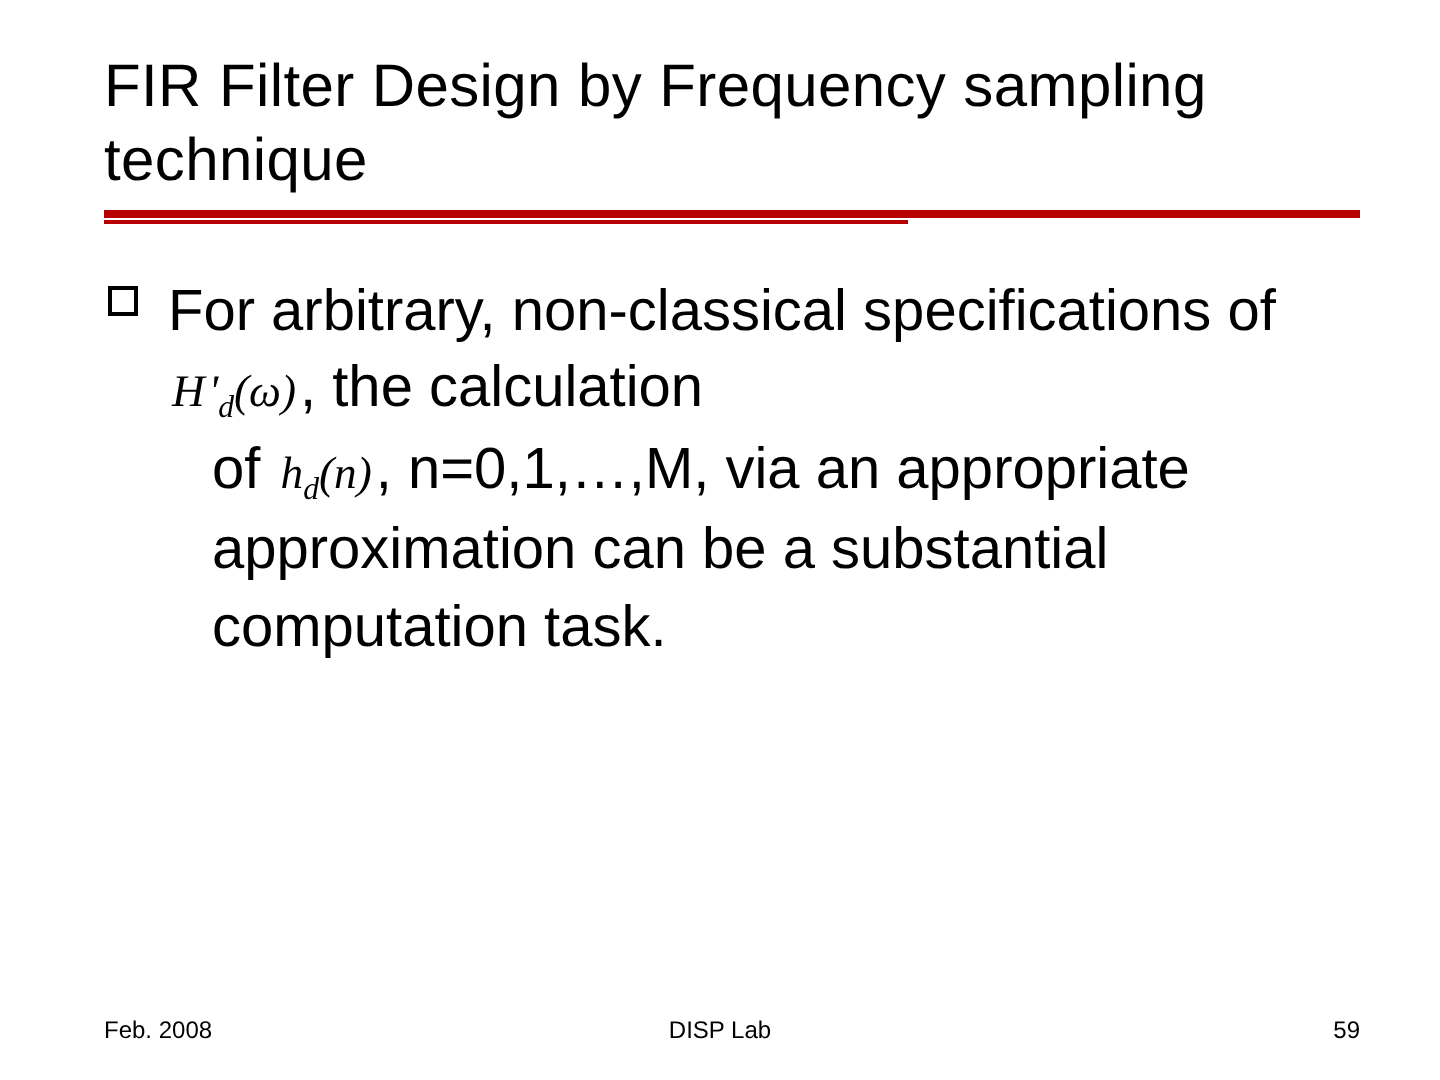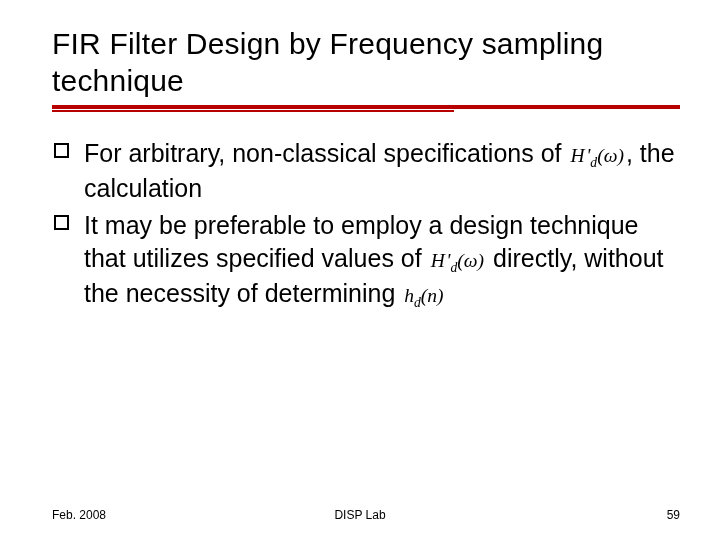--- a/index.html
+++ b/index.html
@@ -38,21 +38,21 @@
     background: #b80000;
   }
   .rule .bar-short {
     position: absolute;
     left: 0; top: 5px;
     width: 64%;
     height: 2px;
     background: #b80000;
   }
   .body {
-    font-size: 25px;
+    font-size: 29px;
     line-height: 1.32;
   }
   .bullet {
     position: relative;
     padding-left: 32px;
     margin-bottom: 4px;
   }
   .bullet .marker {
     position: absolute;
     left: 2px;
@@ -104,26 +104,25 @@
   <div class="rule">
     <div class="bar-long"></div>
     <div class="bar-short"></div>
   </div>
 
   <div class="body">
 
     <div class="bullet">
       <span class="marker"></span>
       <span>For arbitrary, non-classical specifications of </span><span class="math">H '<sub>d</sub>(ω)</span><span>, the calculation</span>
+      <div class="cont">
+        <span>of </span><span class="math">h<sub>d</sub>(n)</span><span>, n=0,1,…,M, via an appropriate approximation can be a substantial computation task.</span>
+      </div>
     </div>
 
-    <div class="bullet">
-      <span class="marker"></span>
-      <span>It may be preferable to employ a design technique that utilizes specified values of </span><span class="math">H '<sub>d</sub>(ω)</span><span> directly, without the necessity of determining </span><span class="math">h<sub>d</sub>(n)</span>
-    </div>
 
   </div>
 
   <div class="footer">
     <span class="left">Feb. 2008</span>
     <span class="mid">DISP Lab</span>
     <span class="right">59</span>
   </div>
 
 </div>

